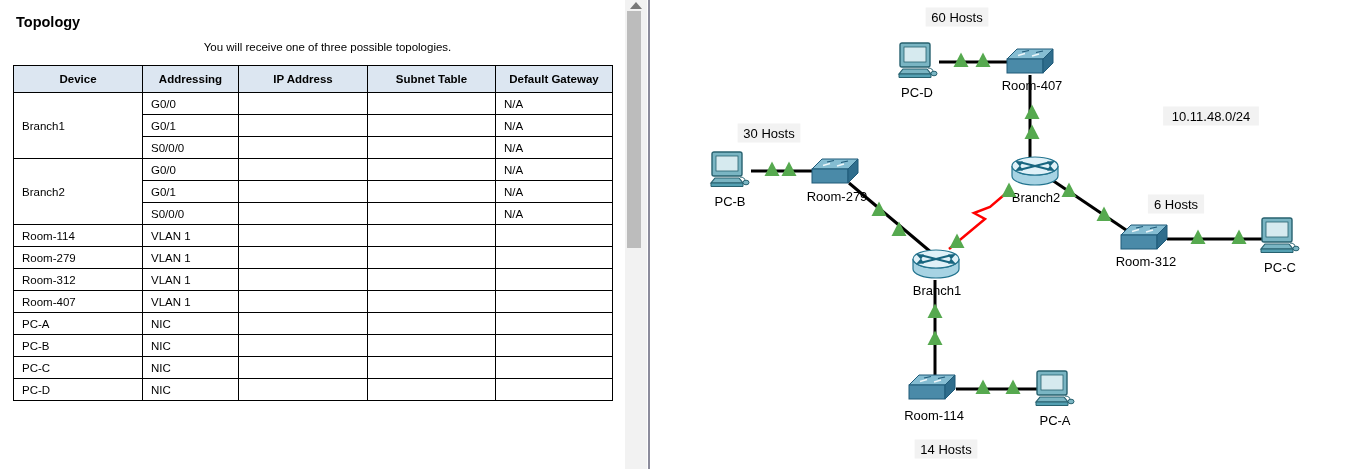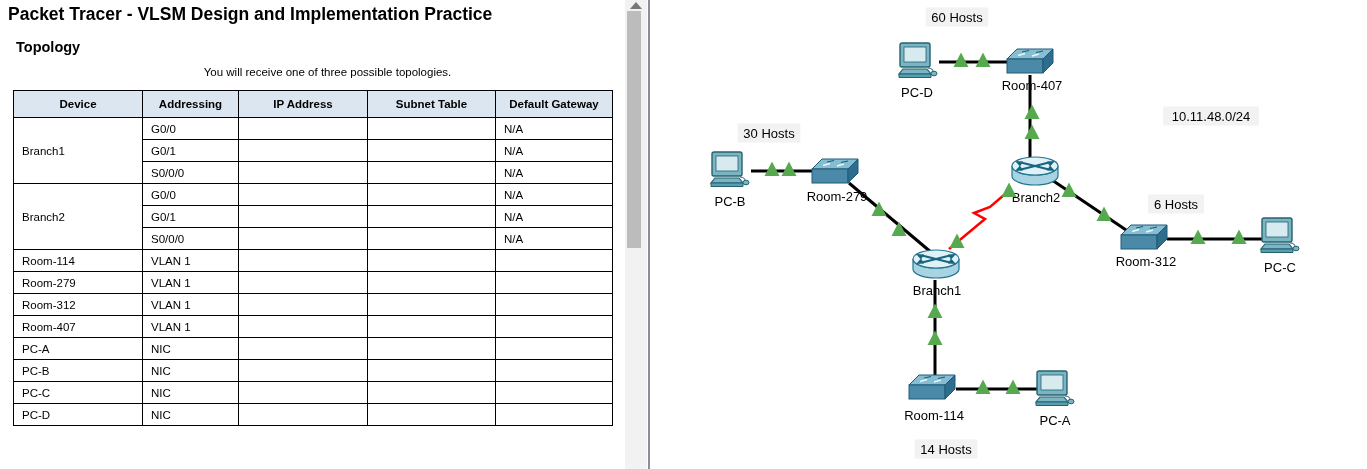--- a/index.html
+++ b/index.html
@@ -23,21 +23,20 @@
   
   .divider{position:absolute;left:648px;top:0;width:2px;height:469px;background:#8c8c9c;}
   
   .right-pane{position:absolute;left:650px;top:0;width:717px;height:469px;background:#fff;}
   svg text{font-family:"Liberation Sans",sans-serif;font-size:13px;fill:#000;}
 </style>
 </head>
 <body>
 
 <div class="left-pane">
-  <div class="doc-title">Packet Tracer - VLSM Design and Implementation Practice</div>
   <div class="doc-h2">Topology</div>
   <div class="doc-p">You will receive one of three possible topologies.</div>
   <table class="addr-table">
     <colgroup>
       <col style="width:129px">
         <col style="width:96px">
         <col style="width:129px">
         <col style="width:128px">
         <col style="width:117px">
     </colgroup>

